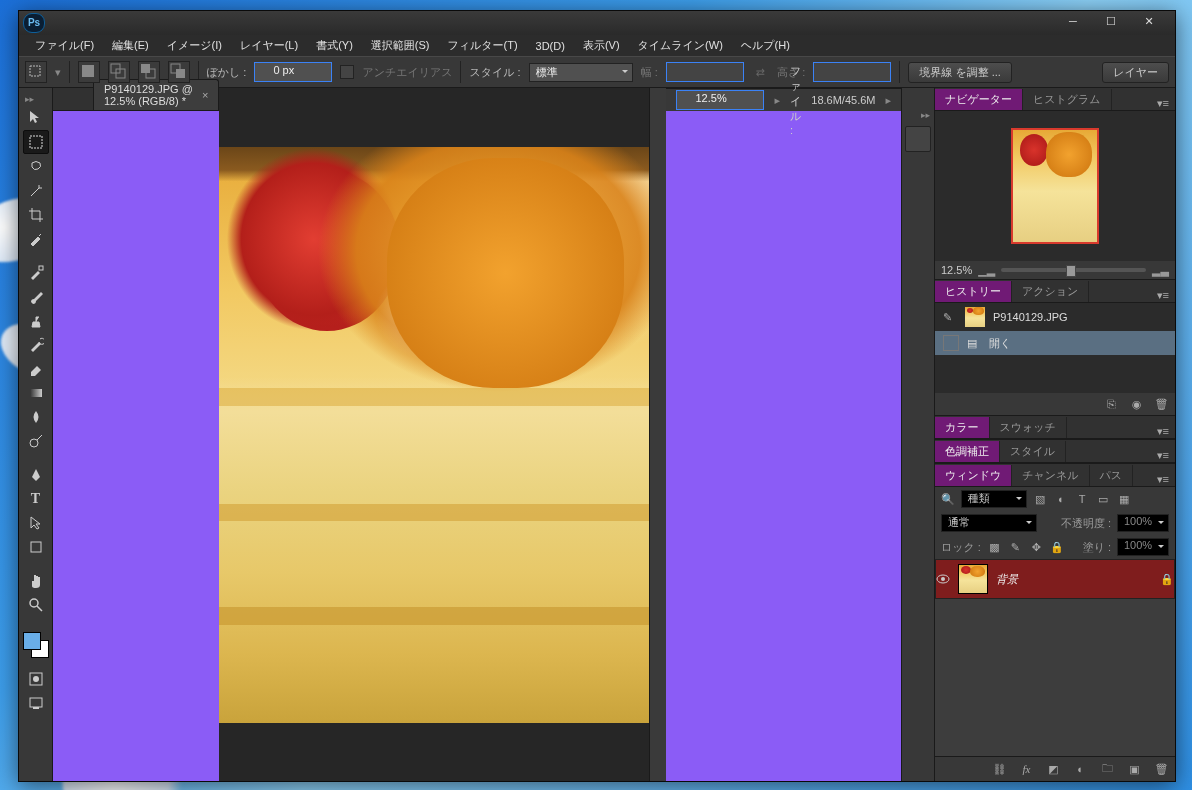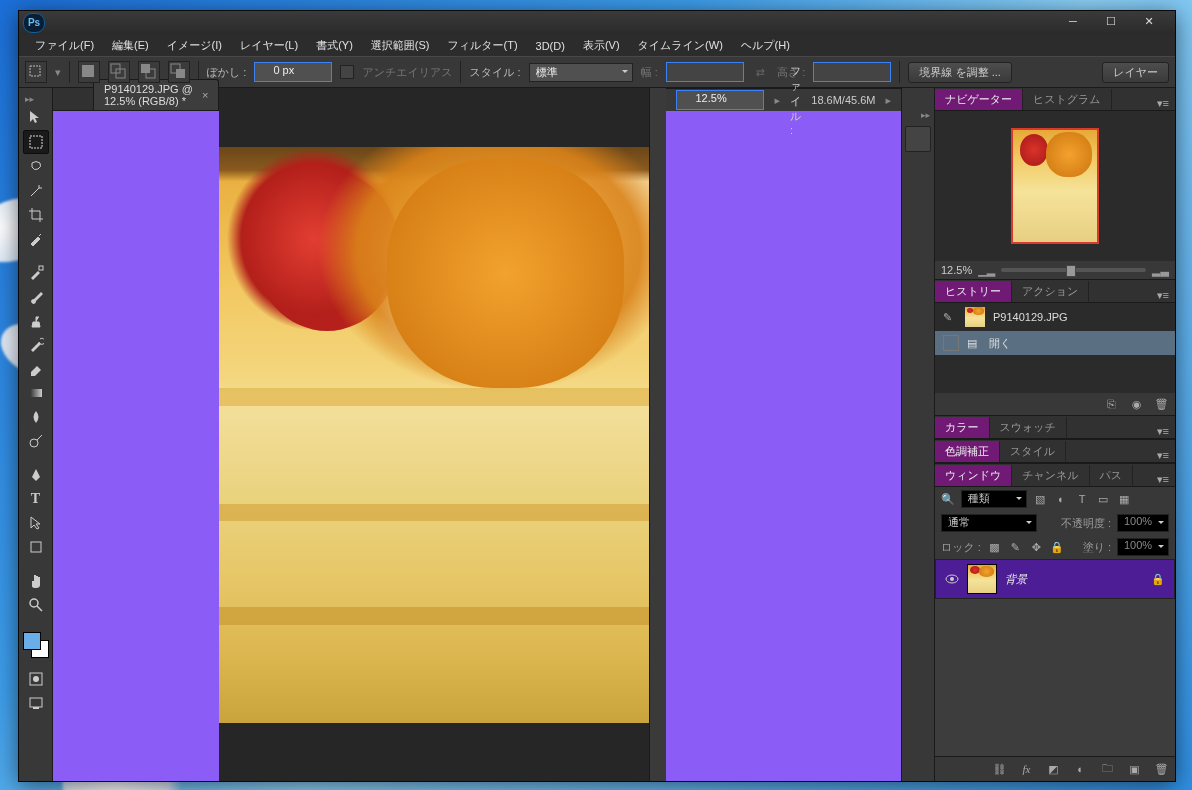--- a/index.html
+++ b/index.html
@@ -54,21 +54,21 @@
   .hist-row{display:flex;align-items:center;padding:4px 8px;gap:8px;color:#ddd;cursor:pointer}
   .hist-row.sel{background:#5a6f82}
   .hist-thumb{width:20px;height:20px;background:#996}
   .hist-foot{height:22px;background:#383838;display:flex;align-items:center;justify-content:flex-end;padding:0 6px;gap:10px;border-bottom:1px solid #1a1a1a}
   .pf-ic{width:15px;height:14px;color:#aaa;cursor:pointer;display:flex;align-items:center;justify-content:center}
   .thin-panel{border-bottom:1px solid #1a1a1a}
   .layer-opts{display:flex;align-items:center;padding:3px 6px;gap:6px;background:#383838}
   .layer-opts .small-drop{background:#000000;border:1px solid #222;padding:0 8px 0 6px;height:16px;position:relative;min-width:50px}
   .layer-opts .small-drop::after{content:"";position:absolute;right:4px;top:50%;margin-top:-2px;border:3px solid transparent;border-top-color:#ccc}
   .layer-body{flex:1;background:#3d3d3d;min-height:120px}
-  .layer-item{display:flex;align-items:center;padding:4px 9px;background:#4c1d95;border:1px solid #222;gap:8px}
+  .layer-item{display:flex;align-items:center;padding:4px 0;background:#7f1d1d;border:1px solid #222;gap:8px}
   .eye{width:14px;height:14px}
   .lay-thumb{width:28px;height:28px;border:1px solid #000;background:#996}
   .lay-name{font-style:italic;color:#eee}
   .lock{margin-left:auto;color:#aaa}
   .layer-foot{height:24px;background:#383838;display:flex;align-items:center;justify-content:flex-end;padding:0 6px;gap:12px;border-top:1px solid #1a1a1a}
   .mini-cake{background:linear-gradient(180deg,#e7a936 0%,#f2c962 25%,#f5e39a 55%,#e7cf82 100%);position:relative;overflow:hidden}
   .mini-cake::before{content:"";position:absolute;left:8%;top:4%;width:34%;height:28%;background:radial-gradient(circle,#d9332b 0%,#b51f1c 70%);border-radius:50%}
   .mini-cake::after{content:"";position:absolute;right:6%;top:2%;width:55%;height:40%;background:radial-gradient(circle,#f2a22e 0%,#d47d14 80%);border-radius:45%}
   svg{display:block}
 </style>

